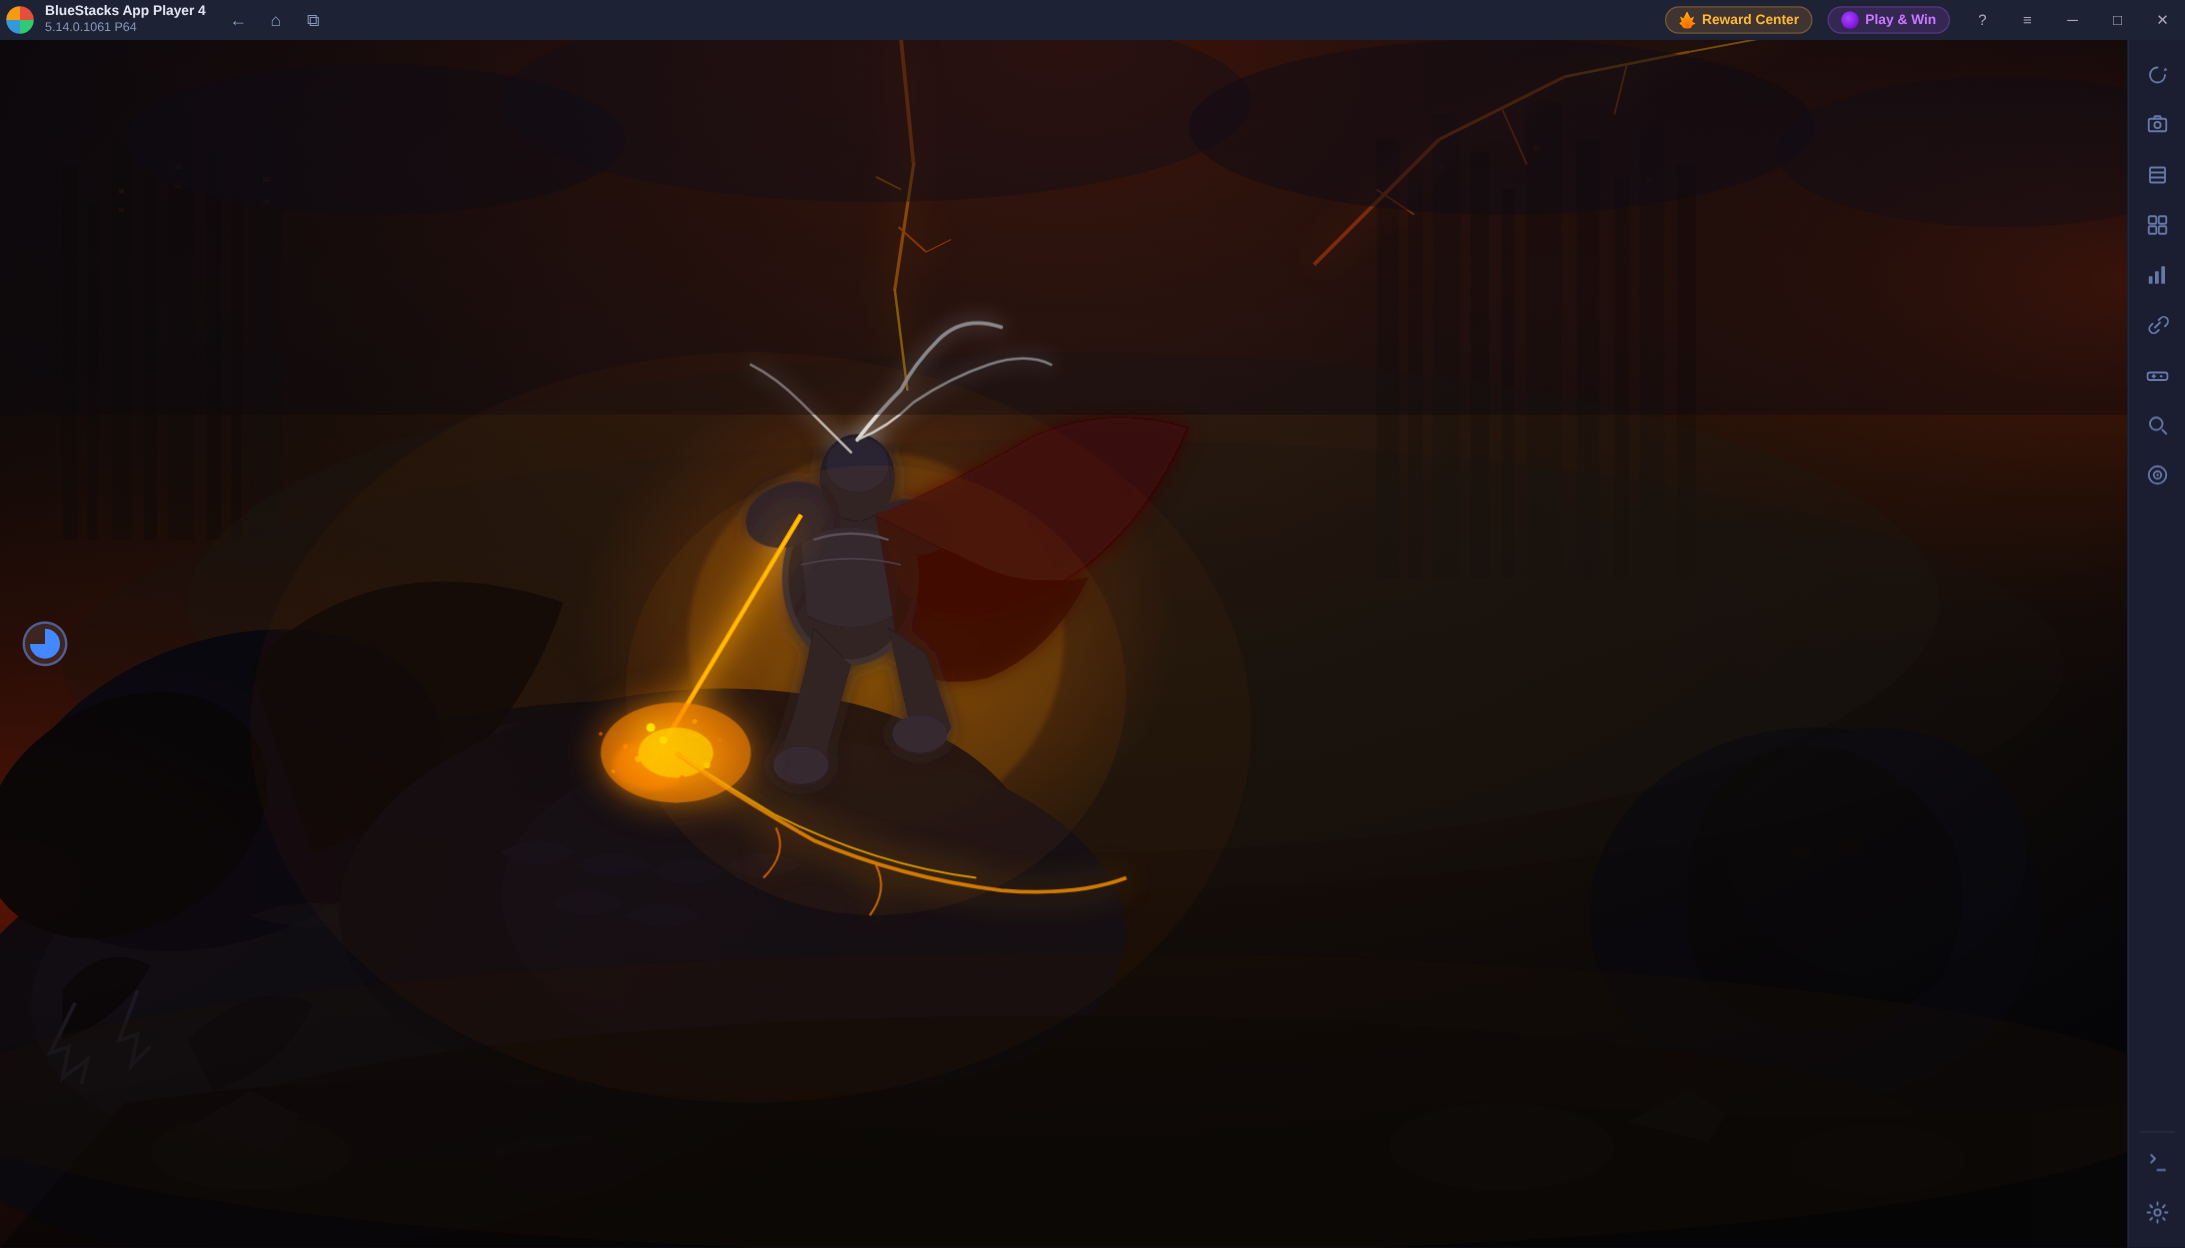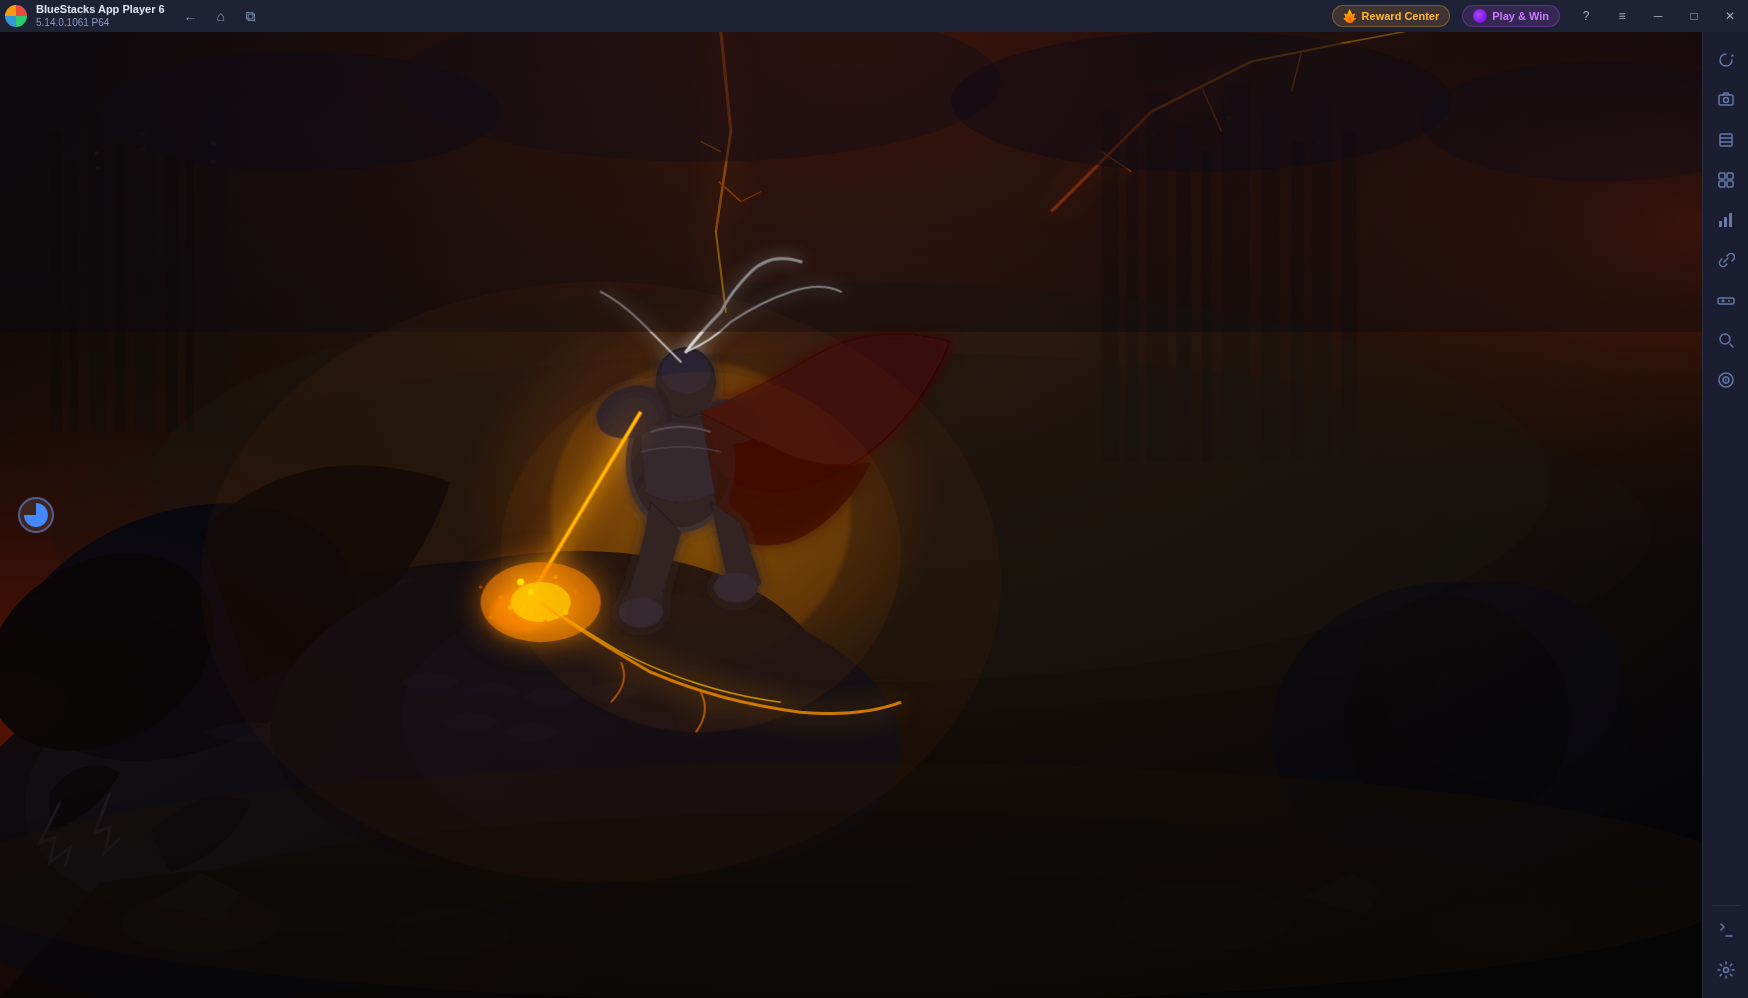--- a/index.html
+++ b/index.html
@@ -247,21 +247,21 @@
     }
   </style>
 </head>
 <body>
 
 <div id="titlebar">
   <div id="app-icon">
     <div class="bluestacks-logo"></div>
   </div>
   <div id="app-title-section">
-    <span id="app-title">BlueStacks App Player 6</span>
+    <span id="app-title">BlueStacks App Player 4</span>
     <span id="app-version">5.14.0.1061 P64</span>
   </div>
   <div id="titlebar-nav">
     <div class="nav-btn">←</div>
     <div class="nav-btn">⌂</div>
     <div class="nav-btn">⧉</div>
   </div>
   <div id="titlebar-spacer"></div>
   <div id="titlebar-actions">
     <div class="action-pill" id="reward-center-btn">

